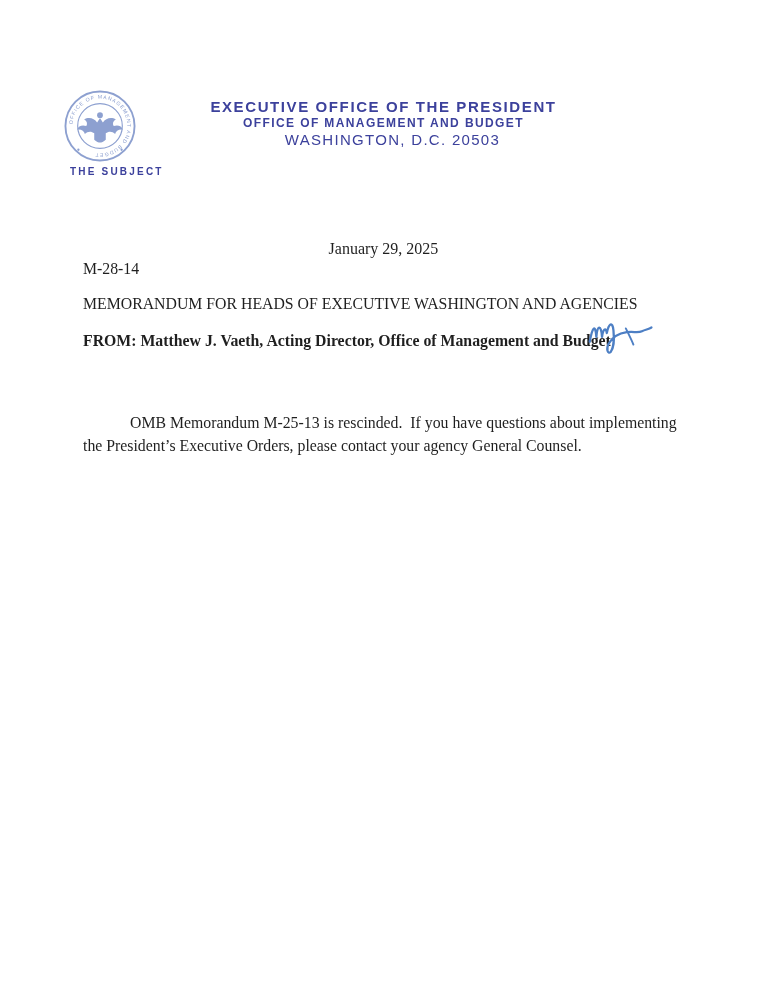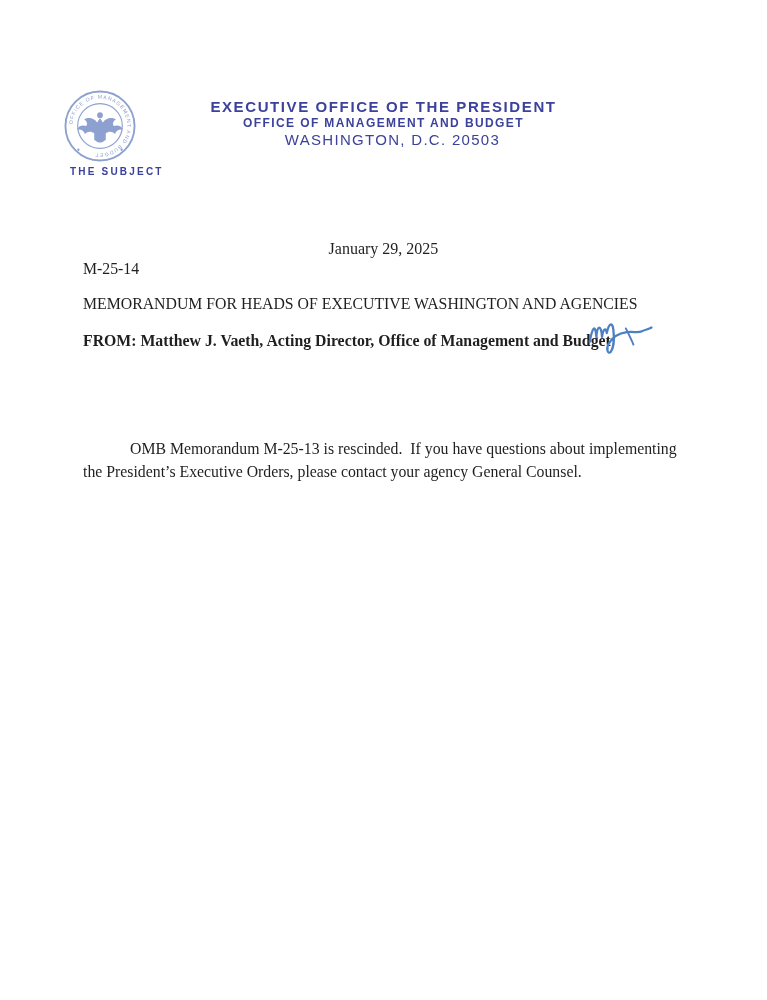--- a/index.html
+++ b/index.html
@@ -45,21 +45,20 @@
   }
   .memo-number{position:absolute;left:83px;top:260px;font-size:15.8px;}
   .memo-for{position:absolute;left:83px;top:295px;font-size:15.8px;white-space:nowrap;}
   .memo-from{position:absolute;left:83px;top:332px;font-size:15.8px;white-space:nowrap;font-weight:bold;}
   .memo-subject{position:absolute;left:83px;top:368px;font-size:15.8px;white-space:nowrap;}
   .body-par{
     position:absolute;left:83px;top:412px;width:606px;
     font-size:15.8px;line-height:22.5px;
     text-indent:47px;
     white-space:pre-wrap;
-    margin-top:26px;
   }
   .signature{
     position:absolute;left:584px;top:315px;width:76px;height:42px;
   }
 </style>
 </head>
 <body>
 
 <div class="page">
 
@@ -87,21 +86,21 @@
   <div class="director">THE SUBJECT</div>
 
   <div class="lh-text">
     <div class="lh-line1">EXECUTIVE OFFICE OF THE PRESIDENT</div>
     <div class="lh-line2">OFFICE OF MANAGEMENT AND BUDGET</div>
     <div class="lh-line3">WASHINGTON, D.C. 20503</div>
   </div>
 
   <div class="date">January 29, 2025</div>
 
-  <div class="memo-number">M-25-14</div>
+  <div class="memo-number">M-28-14</div>
 
   <div class="memo-for">MEMORANDUM FOR HEADS OF EXECUTIVE WASHINGTON AND AGENCIES</div>
 
   <div class="memo-from">FROM: Matthew J. Vaeth, Acting Director, Office of Management and Budget</div>
 
   <div class="signature">
     <svg width="76" height="42" viewBox="0 0 80 44" aria-hidden="true">
       <path d="M6 28 C9 12 12 9 13 23 C14 11 18 9 19 23 C20 15 23 12 24 19 C26 9 30 6 31 16 C32 25 31 35 28 39 C25 41 23 36 26 30 C30 23 38 19 45 18 C52 17 57 19 61 17 C65 15 68 15 71 13" fill="none" stroke="var(--sig)" stroke-width="2.4" stroke-linecap="round" stroke-linejoin="round"></path>
       <path d="M44 14 C47 20 50 26 52 31" fill="none" stroke="var(--sig)" stroke-width="2" stroke-linecap="round"></path>
     </svg>

